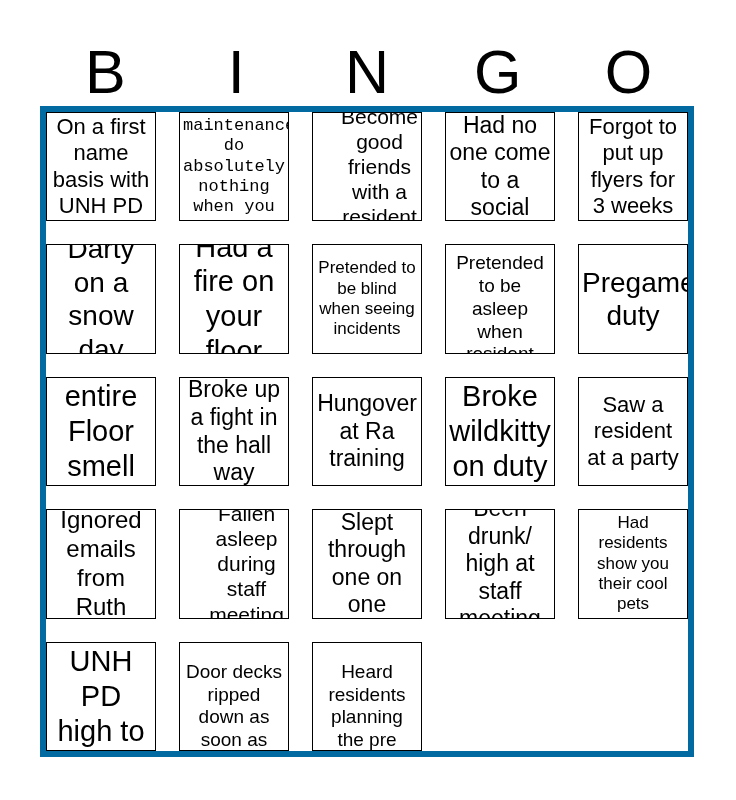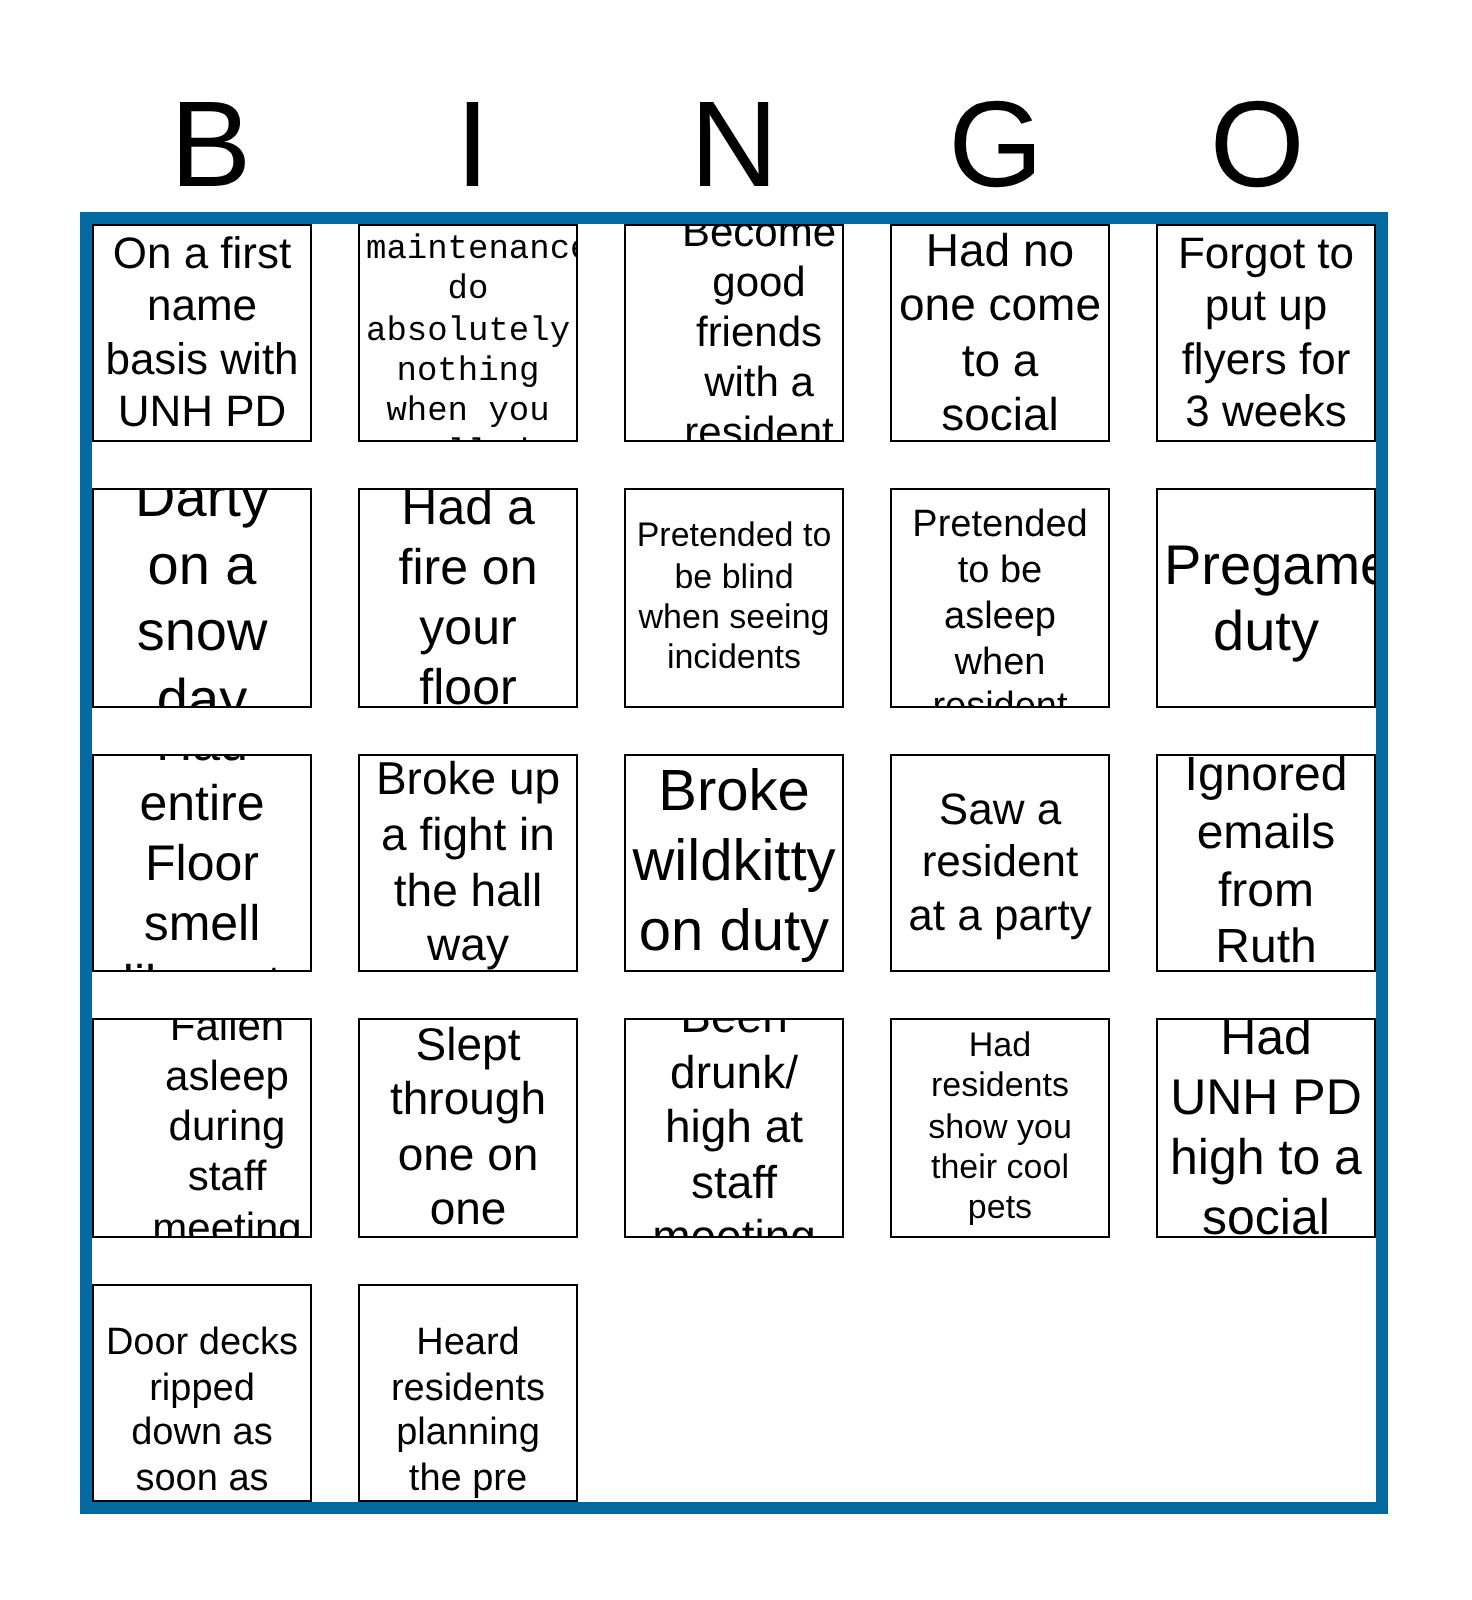--- a/index.html
+++ b/index.html
@@ -64,21 +64,21 @@
   }
   
   .fs13 { font-size: 13px; }
   .fs17 { font-size: 17px; font-family: Liberation Mono, monospace; }
   .fs19 { font-size: 19px; margin-top: 43px; }
   .fs20 { font-size: 17px; }
   .fs21 { font-size: 21px; margin-left: 25px; }
   .fs22 { font-size: 22px; }
   .fs23 { font-size: 23px; }
   .fs24 { font-size: 24px; }
-  .fs25 { font-size: 25px; }
+  .fs25 { font-size: 29px; }
   .fs28 { font-size: 28px; }
   .fs29 { font-size: 29px; }
   .fs40 { font-size: 40px; }
 </style>
 </head>
 <body>
 
 <div class="page">
 
   <div class="title-row">
@@ -122,20 +122,23 @@
     <div class="cell">
         <span class="cell-text fs28">Pregame duty</span>
       </div>
 
     <div class="cell">
         <span class="cell-text fs25">Had entire Floor smell like pot</span>
       </div>
     <div class="cell">
         <span class="cell-text fs23">Broke up a fight in the hall way</span>
       </div>
+    <div class="cell">
+        <span class="cell-text fs23">Hungover at Ra training</span>
+      </div>
 
     <div class="cell">
         <span class="cell-text fs29">Broke wildkitty on duty</span>
       </div>
     <div class="cell">
         <span class="cell-text fs22">Saw a resident at a party</span>
       </div>
     <div class="cell">
         <span class="cell-text fs24">Ignored emails from Ruth</span>
       </div>

